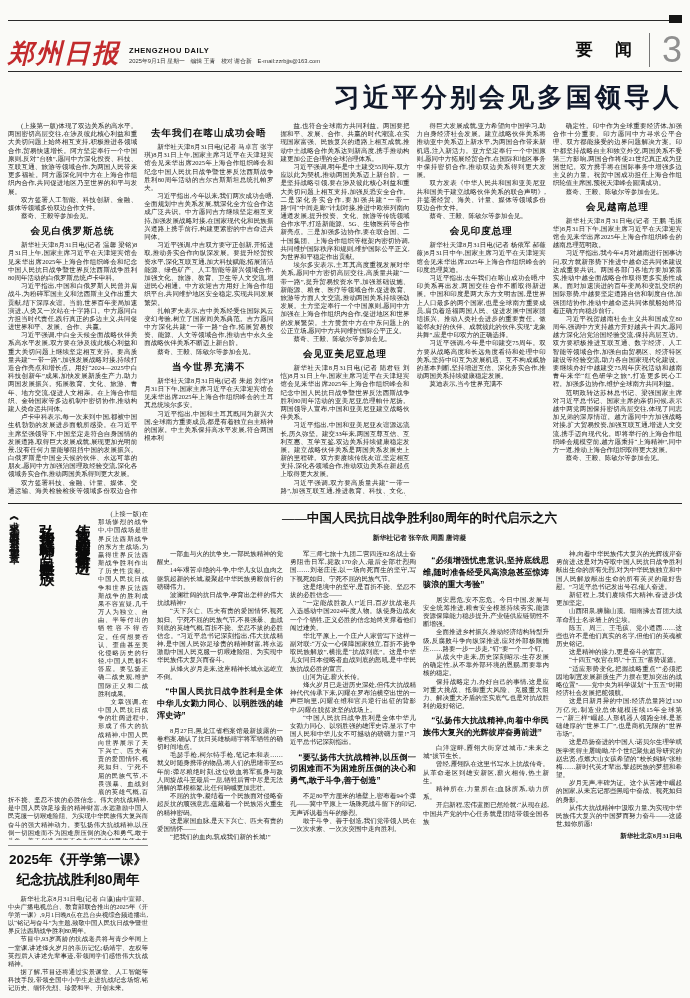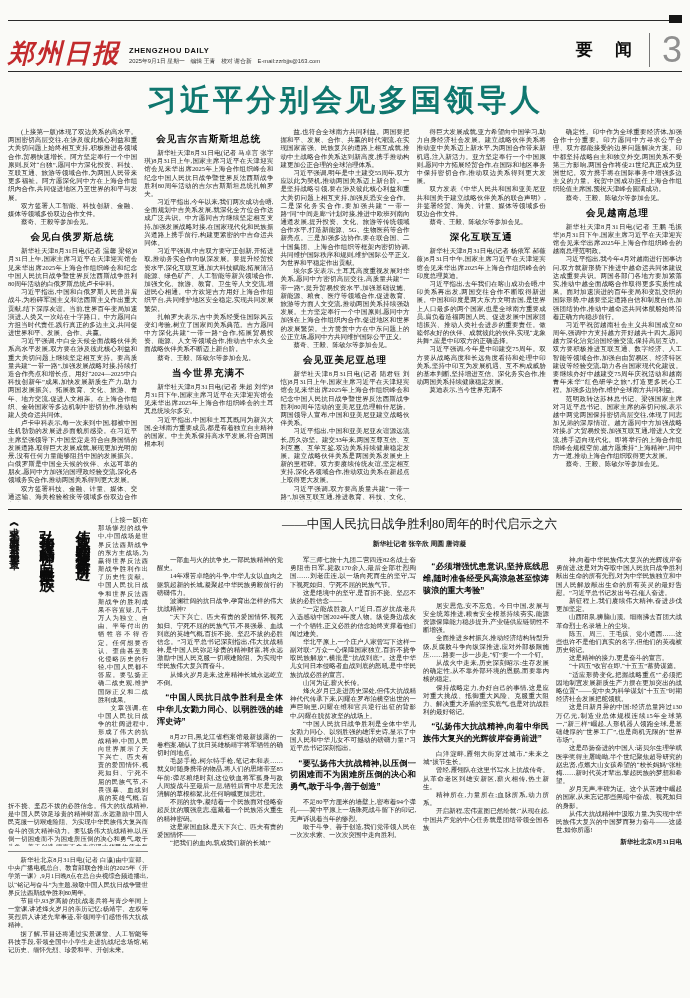--- a/index.html
+++ b/index.html
@@ -17,22 +17,22 @@
   .logo { font-size:26px; font-weight:bold; font-style:italic; color:#c22a2c; letter-spacing:2px; line-height:1; }
   .mh-info { padding-bottom:1px; font-family:"Liberation Sans","DejaVu Sans",sans-serif; }
   .mh-en { font-size:7.5px; font-weight:bold; letter-spacing:.6px; color:#111; }
   .mh-date { font-size:5.8px; color:#333; margin-top:2.5px; white-space:nowrap; }
   .mh-right { display:flex; align-items:center; }
   .section-label { font-size:17px; font-weight:bold; letter-spacing:9px; padding-right:8px; color:#0e0e0e;margin-left:32px; }
   .page-number { font-size:36px; line-height:.95; color:#8f8f8f; font-weight:400;
     border-left:1px solid #777; padding-left:12px; font-family:"Liberation Sans",sans-serif; }
   .mh-rule { border-top:1.4px solid #2b2b2b; }
 
-  .headline-1 { text-align:center; font-size:30px; font-weight:900; letter-spacing:3px;
-    font-family:"Liberation Sans","DejaVu Sans",sans-serif; color:#0f766e; margin:8px 0 7px; }
+  .headline-1 { text-align:right; font-size:26px; font-weight:900; letter-spacing:3px;
+    font-family:"Liberation Sans","DejaVu Sans",sans-serif; color:#0f172a; margin:8px 0 7px; }
 
   .cols { display:flex; gap:7px; }
   .col { flex:1 1 0; overflow:hidden; font-size:6.5px; line-height:1.26; text-align:justify; color:#222; }
   .cols-top .col { height:374px; }
   .cols-spirit .col { height:392px; }
   p.p { text-indent:2em; }
   p.h { font-size:9.5px; font-weight:bold; text-align:center; text-indent:0; letter-spacing:1px;
     font-family:"Liberation Sans",sans-serif; margin:5px 0 4px; color:#0d0d0d; }
   p.q { font-size:8.2px; font-weight:bold; line-height:1.45; text-indent:1em; margin:5px 0;
     font-family:"Liberation Sans",sans-serif; color:#0d0d0d; }
@@ -49,21 +49,21 @@
   .qiushi-body { height:330px; overflow:hidden; font-size:6.3px; line-height:1.3; text-align:justify; }
   .qiushi-body p.p, .kx-body p.p { margin:0; }
   .left-rule { border-top:1px solid #888; margin:5px 0 4px; }
   .kx-head { text-align:center; font-size:13.5px; font-weight:900; line-height:1.5;
     font-family:"Liberation Sans",sans-serif; color:#0b0b0b; margin:3px 0 4px; }
   .kx-body { height:100px; overflow:hidden; font-size:6.3px; line-height:1.3; text-align:justify; }
 
   .spirit { flex:1 1 auto; min-width:0; }
   .headline-2 { text-align:center; font-size:28px; font-weight:900; letter-spacing:2px;
     font-family:"Liberation Sans","DejaVu Sans",sans-serif; color:#0c0c0c; margin:3px 0 6px; }
-  .subtitle { text-align:center; font-size:12.5px; font-weight:normal; color:#111; margin-bottom:6px; }
+  .subtitle { text-align:center; font-size:12.5px; font-weight:bold; color:#111; margin-bottom:6px; }
   .byline { text-align:center; font-size:6.8px; font-weight:bold; color:#222; margin-bottom:7px; }
 </style>
 </head>
 <body>
 
 <div class="corner-mark"></div>
 
 <div class="page">
   <div class="top-rule"></div>
 
@@ -90,21 +90,21 @@
         <p class="p">双方签署人工智能、科技创新、金融、媒体等领域多份双边合作文件。</p>
         <p class="p">蔡奇、王毅等参加会见。</p>
         <p class="h">会见白俄罗斯总统</p>
         <p class="p">新华社天津8月31日电(记者 温馨 梁铭)8月31日上午,国家主席习近平在天津迎宾馆会见来华出席2025年上海合作组织峰会和纪念中国人民抗日战争暨世界反法西斯战争胜利80周年活动的白俄罗斯总统卢卡申科。</p>
         <p class="p">习近平指出,中国和白俄罗斯人民曾并肩战斗,为粉碎军国主义和法西斯主义作出重大贡献,结下深厚友谊。当前,世界百年变局加速演进,人类又一次站在十字路口。中方愿同白方担当时代责任,践行真正的多边主义,共同促进世界和平、发展、合作、共赢。</p>
         <p class="p">习近平强调,中白全天候全面战略伙伴关系高水平发展,双方要在涉及彼此核心利益和重大关切问题上继续坚定相互支持。要高质量共建“一带一路”,加强发展战略对接,持续打造合作亮点和增长点。用好“2024—2025中白科技创新年”成果,加快发展新质生产力,助力两国发展振兴。拓展教育、文化、旅游、青年、地方交流,促进人文相亲。在上海合作组织、金砖国家等多边机制中密切协作,推动构建人类命运共同体。</p>
         <p class="p">卢卡申科表示,每一次来到中国,都被中国生机勃勃的发展进步面貌所感染。在习近平主席坚强领导下,中国坚定走符合自身国情的发展道路,取得巨大发展成就,展现更加光明前景,没有任何力量能够阻挡中国的发展振兴。白俄罗斯是中国全天候的伙伴、永远可靠的朋友,愿同中方加强治国理政经验交流,深化各领域务实合作,推动两国关系得到更大发展。</p>
         <p class="p">双方签署科技、金融、计量、媒体、交通运输、海关检验检疫等领域多份双边合作文件。</p>
       </div>
       <div class="col">
-        <p class="h">会见吉尔吉斯斯坦总统</p>
+        <p class="h">去年我们在喀山成功会晤</p>
         <p class="p">新华社天津8月31日电(记者 马卓言 张宇琪)8月31日上午,国家主席习近平在天津迎宾馆会见来华出席2025年上海合作组织峰会和纪念中国人民抗日战争暨世界反法西斯战争胜利80周年活动的吉尔吉斯斯坦总统扎帕罗夫。</p>
         <p class="p">习近平指出,今年以来,我们两次成功会晤,全面规划中吉关系发展,就深化全方位合作达成广泛共识。中方愿同吉方继续坚定相互支持,加强发展战略对接,在国家现代化和民族振兴道路上携手前行,构建更紧密的中吉命运共同体。</p>
         <p class="p">习近平强调,中吉双方要守正创新,开拓进取,推动务实合作向纵深发展。要提升经贸投资水平,深化互联互通,加大科技赋能,拓展清洁能源、绿色矿产、人工智能等新兴领域合作,加强文化、旅游、教育、卫生等人文交流,增进民心相通。中方欢迎吉方用好上海合作组织平台,共同维护地区安全稳定,实现共同发展繁荣。</p>
         <p class="p">扎帕罗夫表示,吉中关系经受住国际风云变幻考验,树立了国家间关系典范。吉方愿同中方深化共建“一带一路”合作,拓展贸易投资、能源、人文等领域合作,推动吉中永久全面战略伙伴关系不断迈上新台阶。</p>
         <p class="p">蔡奇、王毅、陈敏尔等参加会见。</p>
         <p class="h">当今世界充满不</p>
         <p class="p">新华社天津8月31日电(记者 朱超 刘华)8月31日下午,国家主席习近平在天津迎宾馆会见来华出席2025年上海合作组织峰会的土耳其总统埃尔多安。</p>
         <p class="p">习近平指出,中国和土耳其既同为新兴大国,全球南方重要成员,都是有着独立自主精神的国家。中土关系保持高水平发展,符合两国根本利</p>
       </div>
       <div class="col">
@@ -114,21 +114,21 @@
         <p class="p">蔡奇、王毅、陈敏尔等参加会见。</p>
         <p class="h">会见亚美尼亚总理</p>
         <p class="p">新华社天津8月31日电(记者 陆君钰 刘恺)8月31日上午,国家主席习近平在天津迎宾馆会见来华出席2025年上海合作组织峰会和纪念中国人民抗日战争暨世界反法西斯战争胜利80周年活动的亚美尼亚总理帕什尼扬。两国领导人宣布,中国和亚美尼亚建立战略伙伴关系。</p>
         <p class="p">习近平指出,中国和亚美尼亚友谊源远流长,历久弥坚。建交33年来,两国互尊互信、互利互惠、互学互鉴,双边关系持续健康稳定发展。建立战略伙伴关系是两国关系发展史上新的里程碑。双方要赓续传统友谊,坚定相互支持,深化各领域合作,推动双边关系在新起点上取得更大发展。</p>
         <p class="p">习近平强调,双方要高质量共建“一带一路”,加强互联互通,推进教育、科技、文化、旅游等交流,为两国人民创造更多福祉。中方支持亚美尼亚加入上海合作组织,愿同亚方一道,践行真正的多边主义,携手推动构建人类命运共同体。</p>
       </div>
       <div class="col">
         <p class="p">得巨大发展成就,亚方希望向中国学习,助力自身经济社会发展。建立战略伙伴关系将推动亚中关系迈上新水平,为两国合作带来新机遇,注入新活力。亚方坚定奉行一个中国原则,愿同中方拓展经贸合作,在国际和地区事务中保持密切合作,推动双边关系得到更大发展。</p>
         <p class="p">双方发表《中华人民共和国和亚美尼亚共和国关于建立战略伙伴关系的联合声明》,并签署经贸、海关、计量、媒体等领域多份双边合作文件。</p>
         <p class="p">蔡奇、王毅、陈敏尔等参加会见。</p>
-        <p class="h">深化互联互通</p>
+        <p class="h">会见印度总理</p>
         <p class="p">新华社天津8月31日电(记者 杨依军 郝薇薇)8月31日中午,国家主席习近平在天津迎宾馆会见来华出席2025年上海合作组织峰会的印度总理莫迪。</p>
         <p class="p">习近平指出,去年我们在喀山成功会晤,中印关系再出发,两国交往合作不断取得新进展。中国和印度是两大东方文明古国,是世界上人口最多的两个国家,也是全球南方重要成员,肩负着造福两国人民、促进发展中国家团结振兴、推动人类社会进步的重要责任。做睦邻友好的伙伴、成就彼此的伙伴,实现“龙象共舞”,应是中印双方的正确选择。</p>
         <p class="p">习近平强调,今年是中印建交75周年。双方要从战略高度和长远角度看待和处理中印关系,坚持中印互为发展机遇、互不构成威胁的基本判断,坚持增进互信、深化务实合作,推动两国关系持续健康稳定发展。</p>
         <p class="p">莫迪表示,当今世界充满不</p>
       </div>
       <div class="col">
         <p class="p">确定性。印中作为全球重要经济体,加强合作十分重要。印方愿同中方寻求公平合理、双方都能接受的边界问题解决方案。印中都坚持战略自主和独立外交,两国关系不受第三方影响,两国合作将使21世纪真正成为亚洲世纪。双方携手将在国际事务中增强多边主义的力量。祝贺中国成功担任上海合作组织轮值主席国,预祝天津峰会圆满成功。</p>
         <p class="p">蔡奇、王毅、陈敏尔等参加会见。</p>
         <p class="h">会见越南总理</p>
         <p class="p">新华社天津8月31日电(记者 王鹏 毛振华)8月31日下午,国家主席习近平在天津迎宾馆会见来华出席2025年上海合作组织峰会的越南总理范明政。</p>
@@ -149,20 +149,24 @@
           <div class="v-caption">《求是》杂志发表习近平总书记重要文章</div>
           <div class="v-title">弘扬伟大抗战精神,向着中华民族</div>
           <div class="v-title">伟大复兴的光辉彼岸奋勇前进</div>
         </div>
         <div>
             <p class="p">(上接一版)在那场惨烈的战争中,中国战场是世界反法西斯战争的东方主战场,为赢得世界反法西斯战争胜利作出了历史性贡献。中国人民抗日战争和世界反法西斯战争的胜利成果不容置疑,几千万人为独立、自由、平等付出的牺牲容不得否定。任何想要否认、歪曲甚至美化侵略历史的行径,中国人民都不答应。要弘扬正确二战史观,维护国际正义和二战胜利成果。</p>
             <p class="p">文章强调,在中国人民抗日战争的壮阔进程中,形成了伟大的抗战精神,中国人民向世界展示了天下兴亡、匹夫有责的爱国情怀,视死如归、宁死不屈的民族气节,不畏强暴、血战到底的英雄气概,百折不挠、坚忍不拔的必胜信念。伟大的抗战精神,是中国人民弥足珍贵的精神财富,永远激励中国人民克服一切艰难险阻、为实现中华民族伟大复兴而奋斗的强大精神动力。要弘扬伟大抗战精神,以压倒一切困难而不为困难所压倒的决心和勇气,敢于斗争、善于创造,锲而不舍为实现中华民族伟大复兴而奋斗,直至取得最后的胜利。</p>
           </div>
       </div>
       <div class="left-rule"></div>
+      <div class="kx-head">
+        <div>2025年《开学第一课》</div>
+        <div>纪念抗战胜利80周年</div>
+      </div>
       <div class="kx-body">
           <p class="p">新华社北京8月31日电(记者 白瀛)由中宣部、中央广播电视总台、教育部联合推出的2025年《开学第一课》,9月1日晚8点在总台央视综合频道播出,以“铭记与奋斗”为主题,致敬中国人民抗日战争暨世界反法西斯战争胜利80周年。</p>
           <p class="p">节目中,93岁高龄的抗战老兵将与青少年同上一堂课,讲述烽火岁月的亲历记忆;杨靖宇、左权等英烈后人讲述先辈事迹,带领同学们感悟伟大抗战精神。</p>
           <p class="p">据了解,节目还将通过实景课堂、人工智能等科技手段,带领全国中小学生走进抗战纪念场馆,铭记历史、缅怀先烈、珍爱和平、开创未来。</p>
         </div>
     </div>
 
     <div class="spirit">
       <div class="subtitle">——中国人民抗日战争胜利80周年的时代启示之六</div>
       <div class="byline">新华社记者 张辛欣 周圆 唐诗凝</div>

